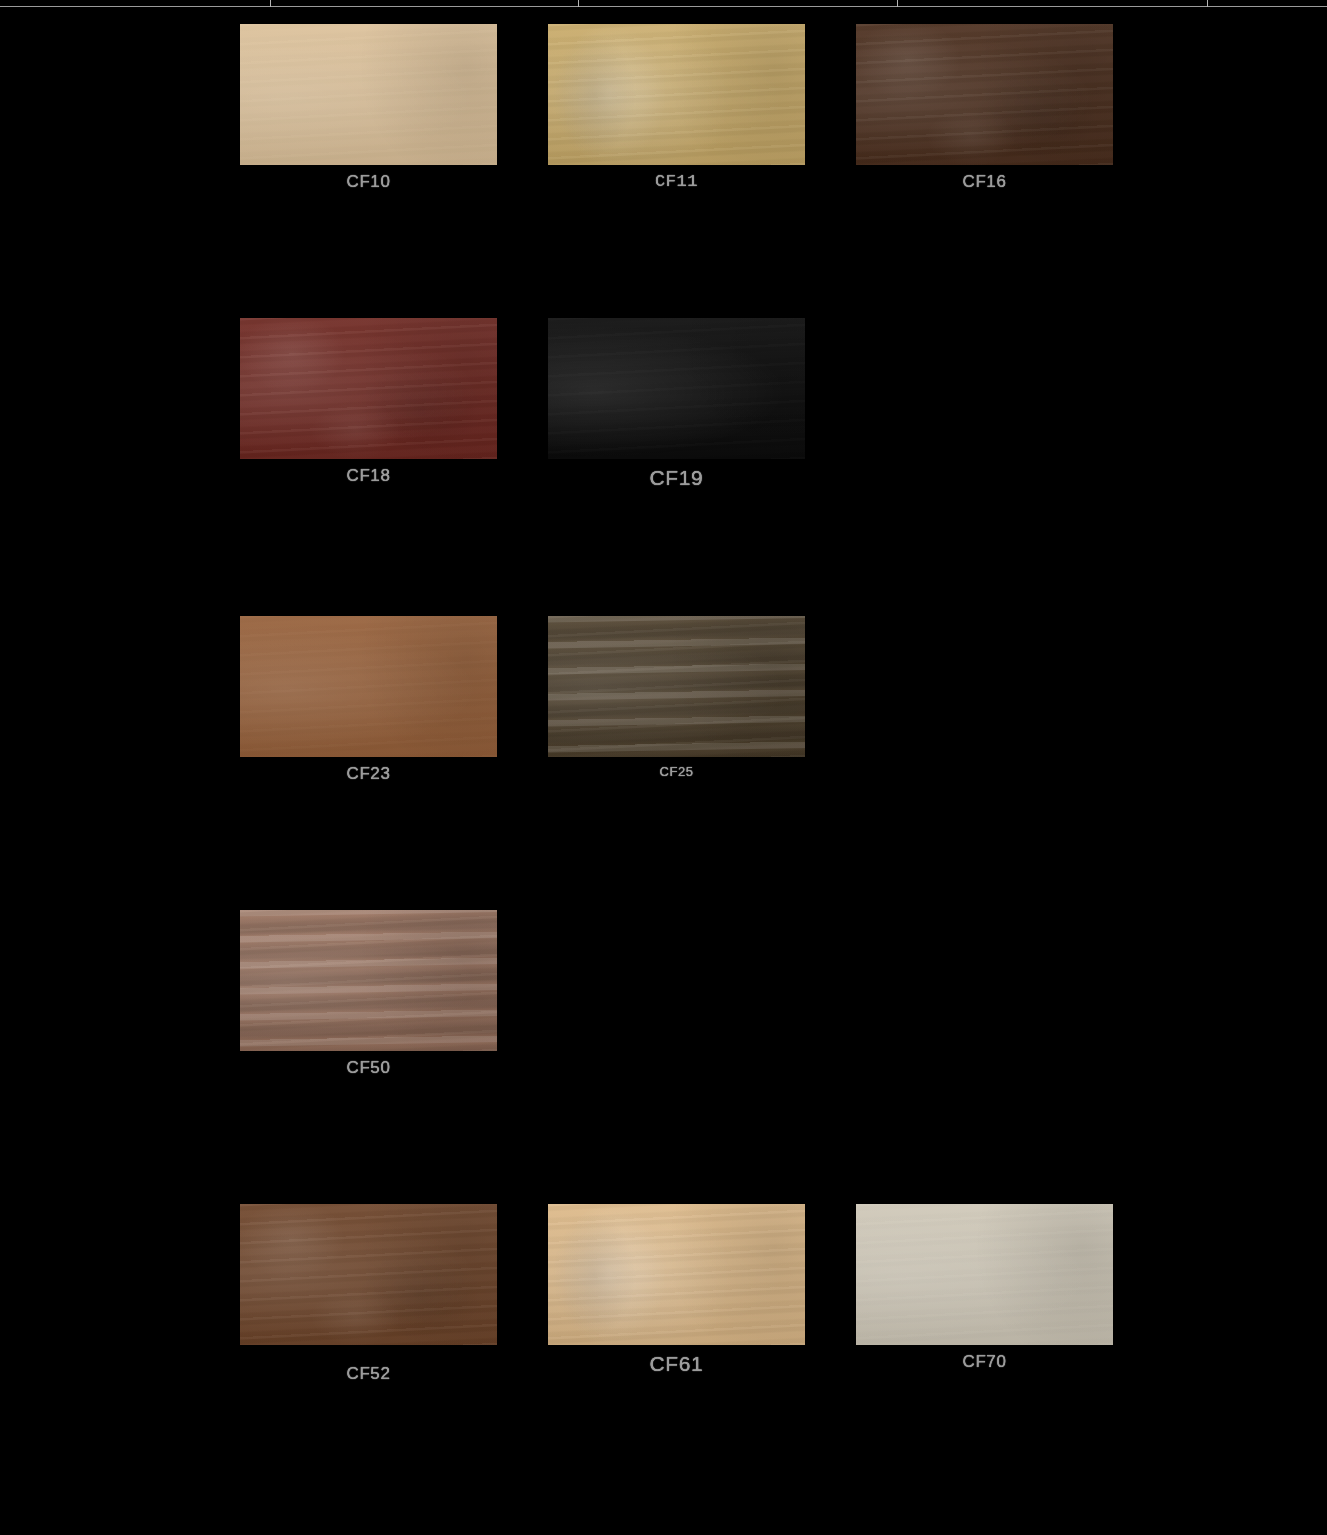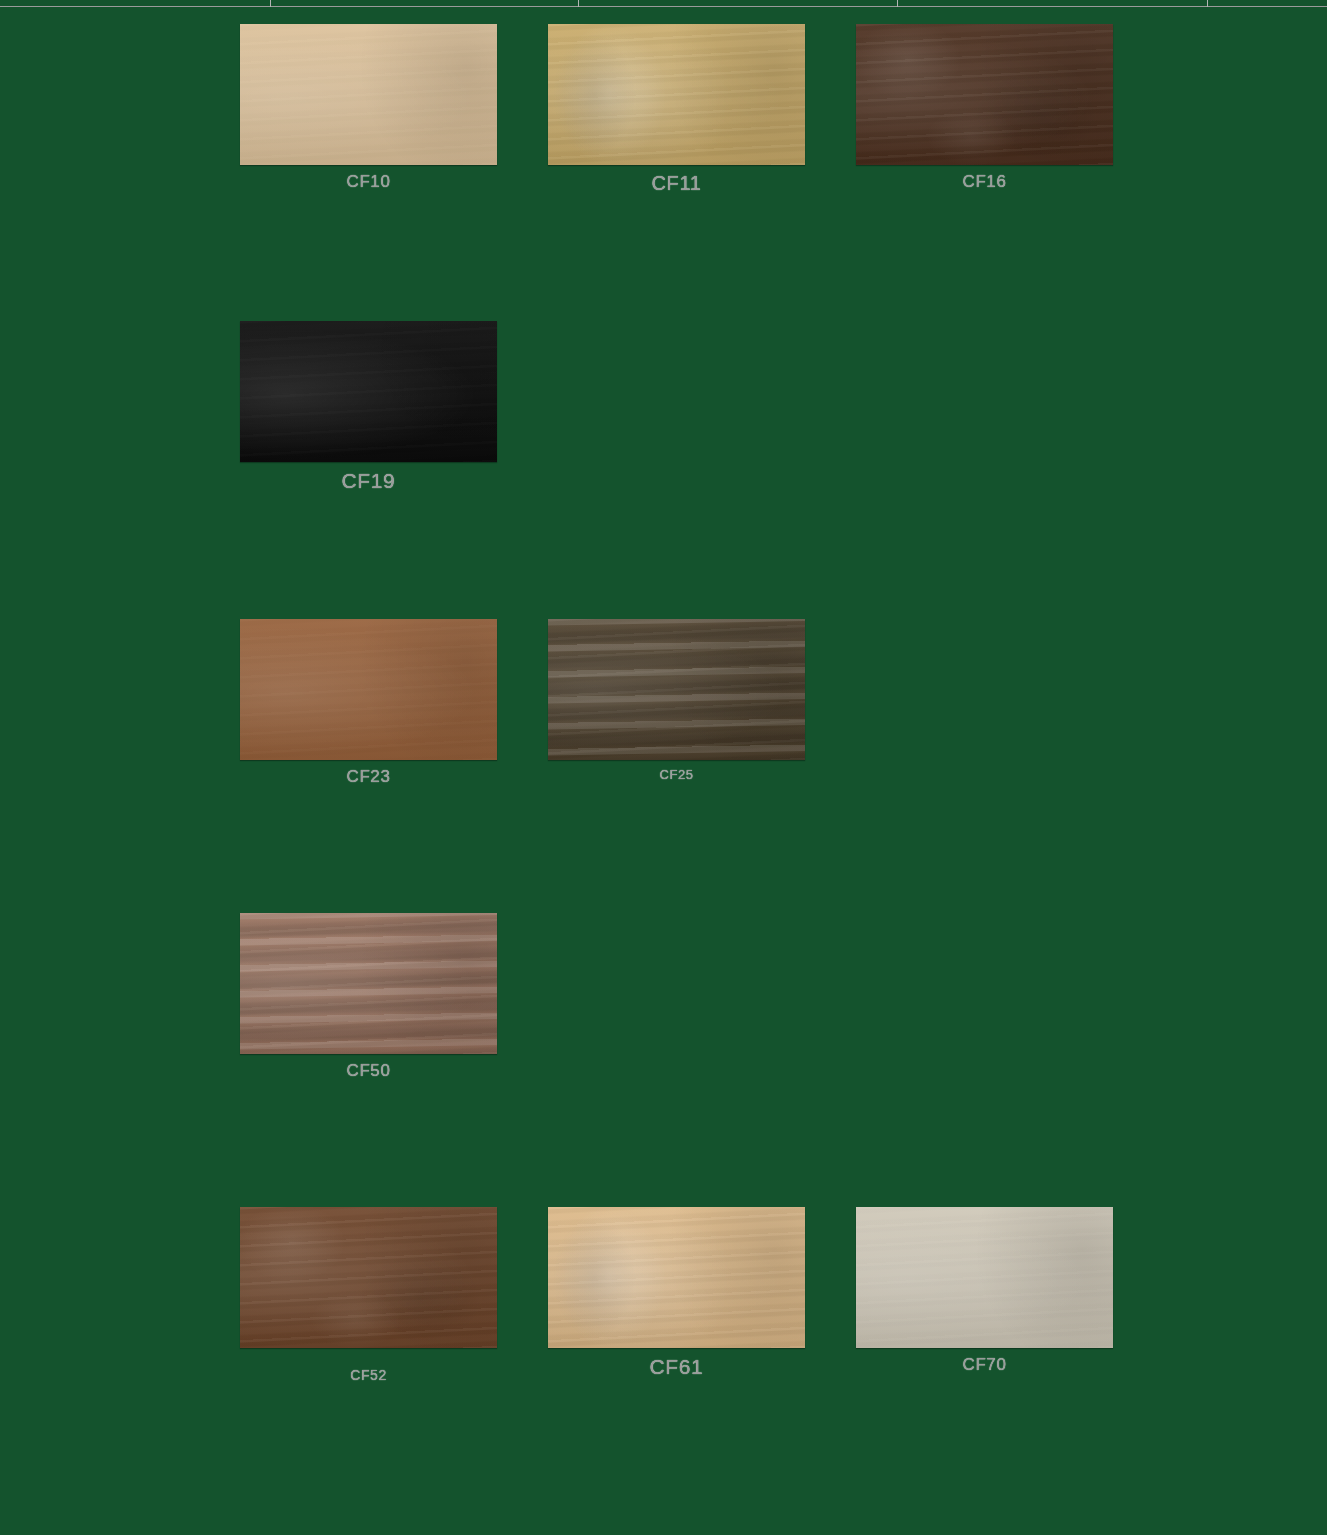--- a/index.html
+++ b/index.html
@@ -7,21 +7,21 @@
   html, body {
     margin: 0;
     padding: 0;
     background: #ffffff;
     font-family: "Liberation Sans", sans-serif;
   }
   #page {
     position: relative;
     width: 1327px;
     height: 1535px;
-    background: #14532d;
+    background: #000000;
     overflow: hidden;
   }
 
   
   #top-rule {
     position: absolute;
     left: 0;
     top: 6px;
     width: 1327px;
     height: 1px;
@@ -152,31 +152,37 @@
         <div class="swatch-cell">
           <div class="swatch-chip g-flat" style="background: rgb(220, 193, 154);">
             <div class="fig-arch"></div>
           </div>
           <div class="swatch-label" style="color: rgb(155, 155, 155); font-size: 17px;">CF10</div>
         </div>
         <div class="swatch-cell">
           <div class="swatch-chip g-arch" style="background: rgb(200, 170, 104);">
             <div class="fig-arch"></div>
           </div>
-          <div class="swatch-label" style="color: rgb(155, 155, 155); font-size: 20px;">CF11</div>
+          <div class="swatch-label" style="color: rgb(155, 155, 155); font-size: 17px; font-family: Liberation Mono, monospace;">CF11</div>
         </div>
         <div class="swatch-cell">
           <div class="swatch-chip g-mottle" style="background: rgb(74, 45, 28);">
             <div class="fig-arch"></div>
           </div>
           <div class="swatch-label" style="color: rgb(155, 155, 155); font-size: 17px;">CF16</div>
         </div>
       </div>
       <div class="swatch-row">
         <div class="swatch-cell">
+          <div class="swatch-chip g-mottle" style="background: rgb(110, 39, 32);">
+            <div class="fig-arch"></div>
+          </div>
+          <div class="swatch-label" style="color: rgb(155, 155, 155); font-size: 17px;">CF18</div>
+        </div>
+        <div class="swatch-cell">
           <div class="swatch-chip g-flat" style="background: rgb(11, 11, 11);">
             <div class="fig-arch"></div>
           </div>
           <div class="swatch-label" style="color: rgb(155, 155, 155); font-size: 21px;">CF19</div>
         </div>
       </div>
       <div class="swatch-row">
         <div class="swatch-cell">
           <div class="swatch-chip g-flat" style="background: rgb(150, 96, 58);">
             <div class="fig-arch"></div>
@@ -196,21 +202,21 @@
             <div class="fig-arch"></div>
           </div>
           <div class="swatch-label" style="color: rgb(155, 155, 155); font-size: 17px;">CF50</div>
         </div>
       </div>
       <div class="swatch-row">
         <div class="swatch-cell">
           <div class="swatch-chip g-mottle" style="background: rgb(110, 68, 41);">
             <div class="fig-arch"></div>
           </div>
-          <div class="swatch-label" style="color: rgb(155, 155, 155); font-size: 14px; margin-top: 19px;">CF52</div>
+          <div class="swatch-label" style="color: rgb(155, 155, 155); font-size: 17px; margin-top: 19px;">CF52</div>
         </div>
         <div class="swatch-cell">
           <div class="swatch-chip g-arch" style="background: rgb(220, 184, 135);">
             <div class="fig-arch"></div>
           </div>
           <div class="swatch-label" style="color: rgb(155, 155, 155); font-size: 21px;">CF61</div>
         </div>
         <div class="swatch-cell">
           <div class="swatch-chip g-flat" style="background: rgb(207, 200, 184);">
             <div class="fig-arch"></div>

